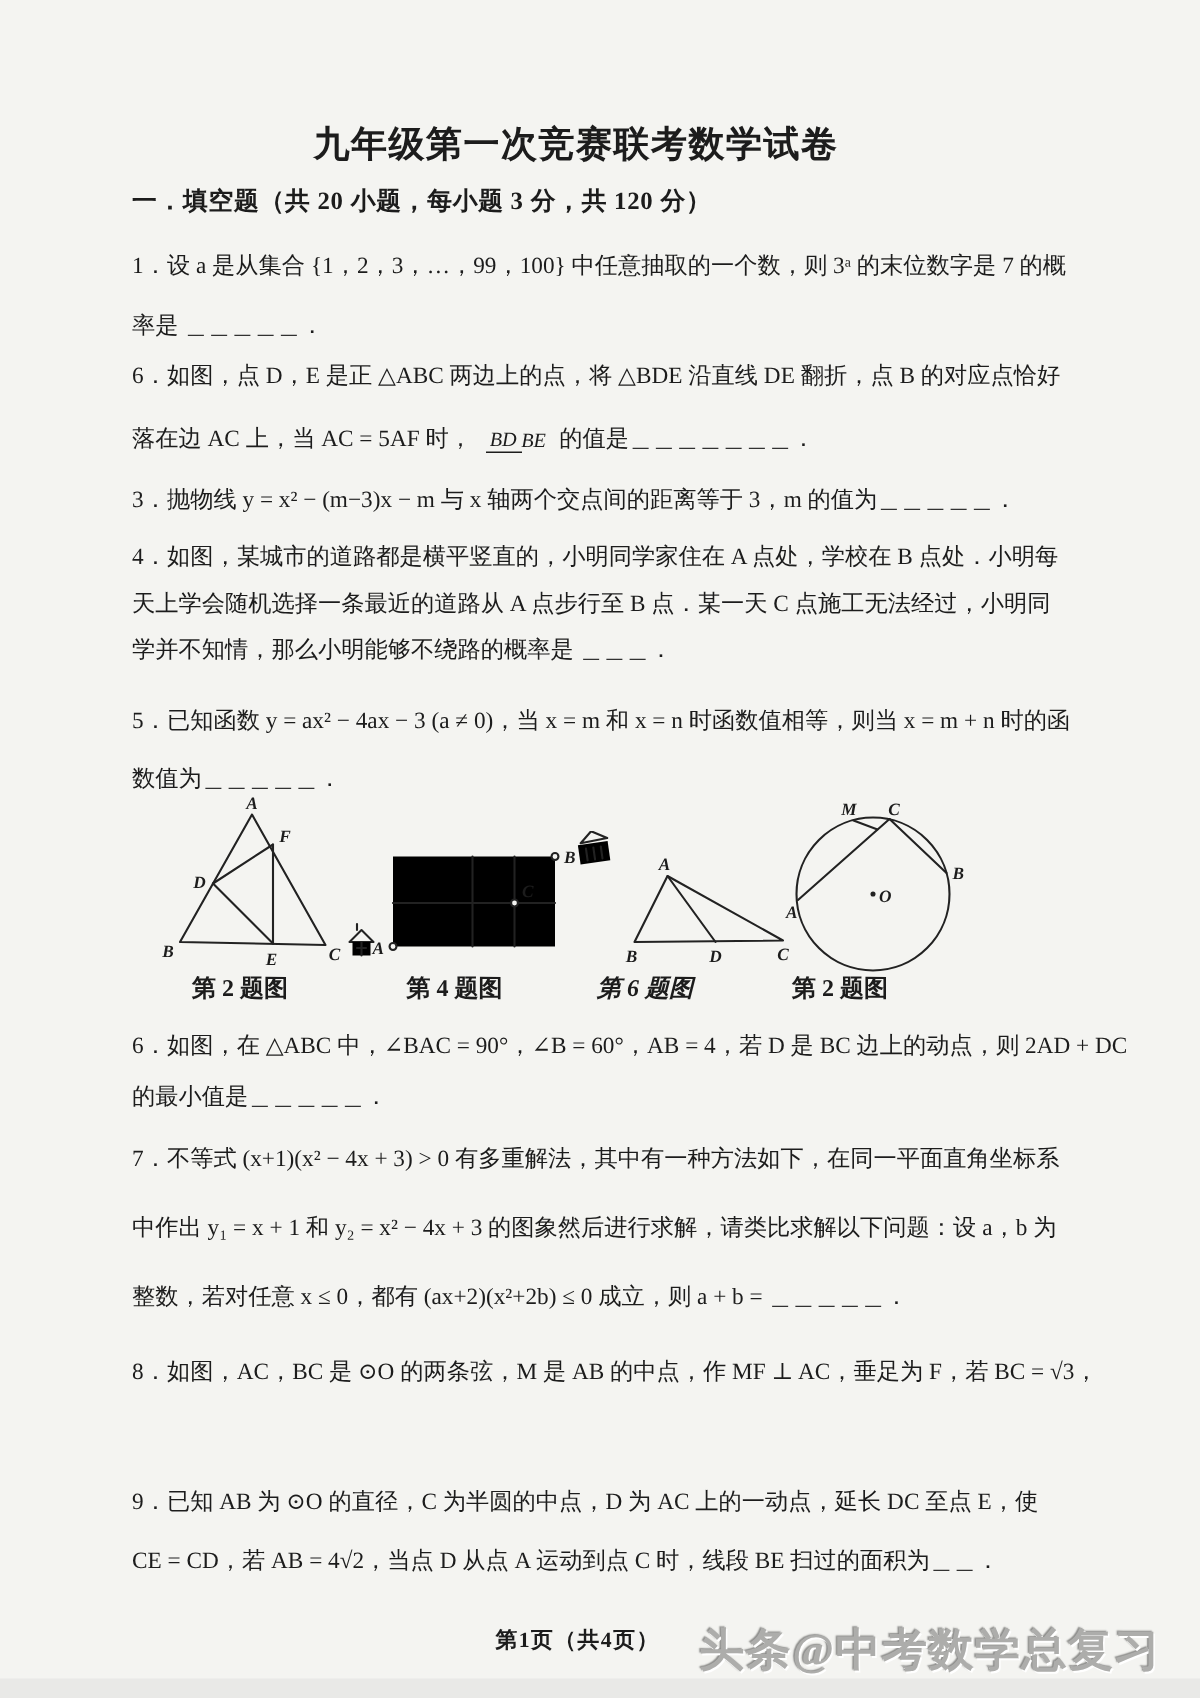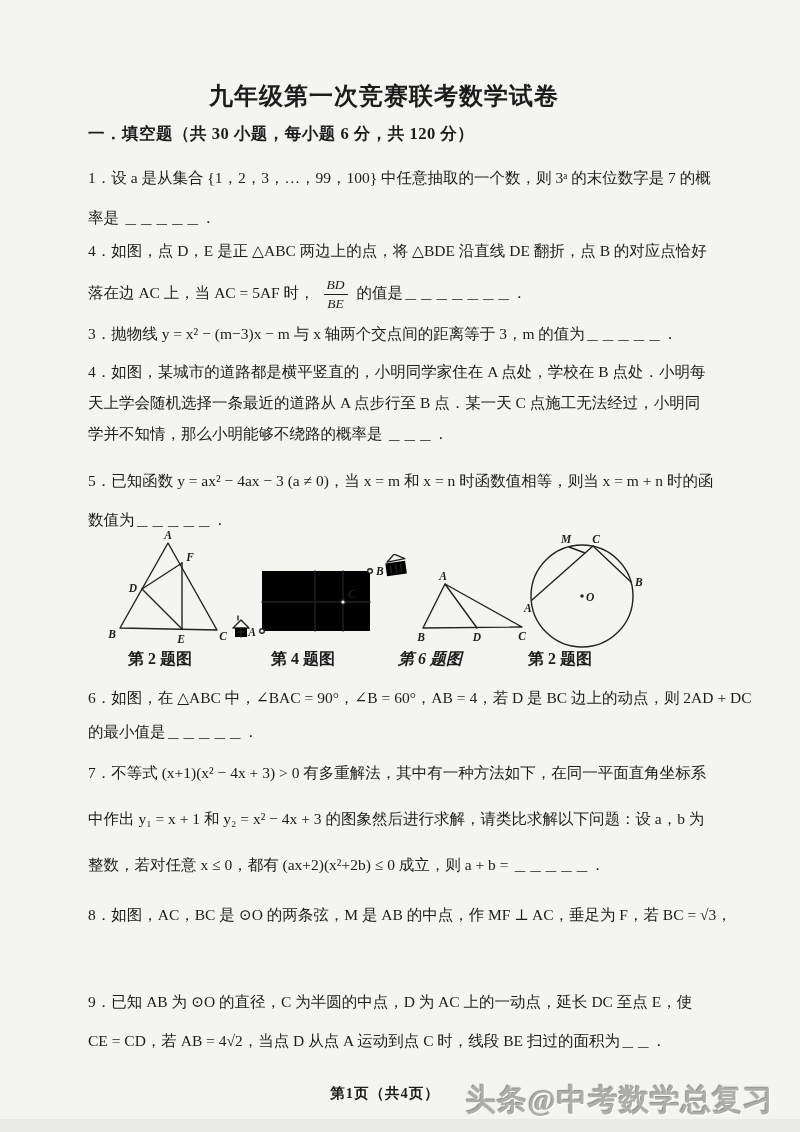--- a/index.html
+++ b/index.html
@@ -31,21 +31,21 @@
   .q1 .qline{line-height:40px;}
   .q2 .qline{line-height:36px;}
   .q3 .qline{line-height:34px;}
   .q4 .qline{line-height:31px;}
   .q5 .qline{line-height:39px;}
   .q6 .qline{line-height:34px;}
   .q7 .qline{line-height:46px;}
   .q8 .qline{line-height:42px;}
   .q9 .qline{line-height:39px;}
   .frac{
-    display:inline-flex;flex-direction:column;align-items:center;
+    display:inline-flex;flex-direction:row;align-items:center;
     vertical-align:middle;line-height:1.15;font-size:13.5px;
     font-style:italic;margin:0 5px;
   }
   .frac .num{border-bottom:1.3px solid #1c1c1c;padding:0 3px 1px;}
   .frac .den{padding-top:1px;}
   .figures{position:absolute;left:0;top:524px;width:800px;height:160px;}
   .figblock{position:absolute;}
   .figcaption{
     position:absolute;top:125px;width:92px;text-align:center;
     font-size:16px;font-weight:600;white-space:nowrap;
@@ -72,29 +72,29 @@
     letter-spacing:1px;white-space:nowrap;
   }
 </style>
 </head>
 <body>
 
 <div class="page">
 
   <h1 class="title">九年级第一次竞赛联考数学试卷</h1>
 
-  <div class="section-heading">一．填空题（共 30 小题，每小题 6 分，共 120 分）</div>
+  <div class="section-heading">一．填空题（共 20 小题，每小题 3 分，共 120 分）</div>
 
   <div class="question q1" style="top:158px;">
     <div class="qline">1．设 a 是从集合 {1，2，3，…，99，100} 中任意抽取的一个数，则 3ᵃ 的末位数字是 7 的概</div>
     <div class="qline">率是 ＿＿＿＿＿．</div>
   </div>
 
   <div class="question q2" style="top:233px;">
-    <div class="qline">4．如图，点 D，E 是正 △ABC 两边上的点，将 △BDE 沿直线 DE 翻折，点 B 的对应点恰好</div>
+    <div class="qline">6．如图，点 D，E 是正 △ABC 两边上的点，将 △BDE 沿直线 DE 翻折，点 B 的对应点恰好</div>
     <div class="qline" style="margin-top:6px;">
       <span>落在边 AC 上，当 AC = 5AF 时，</span>
       <span class="frac">
         <span class="num">BD</span>
         <span class="den">BE</span>
       </span>
       <span>的值是＿＿＿＿＿＿＿．</span>
     </div>
   </div>
 

